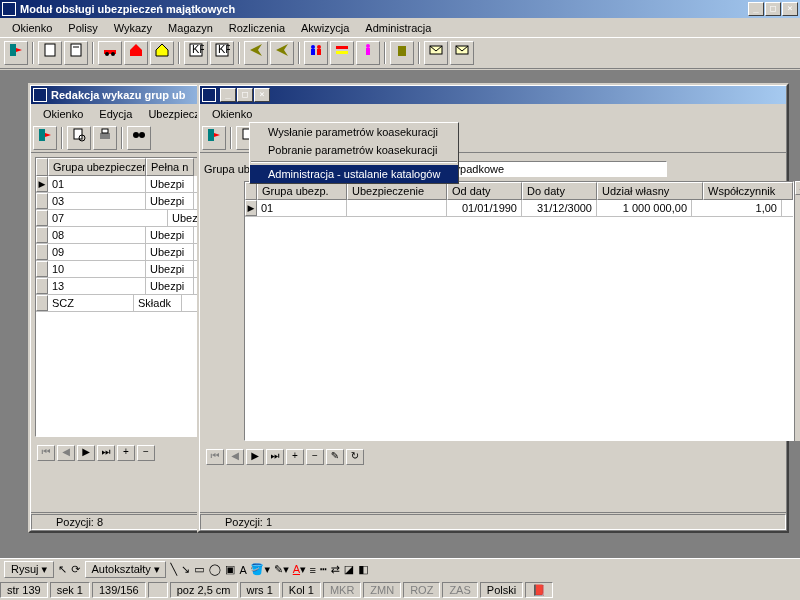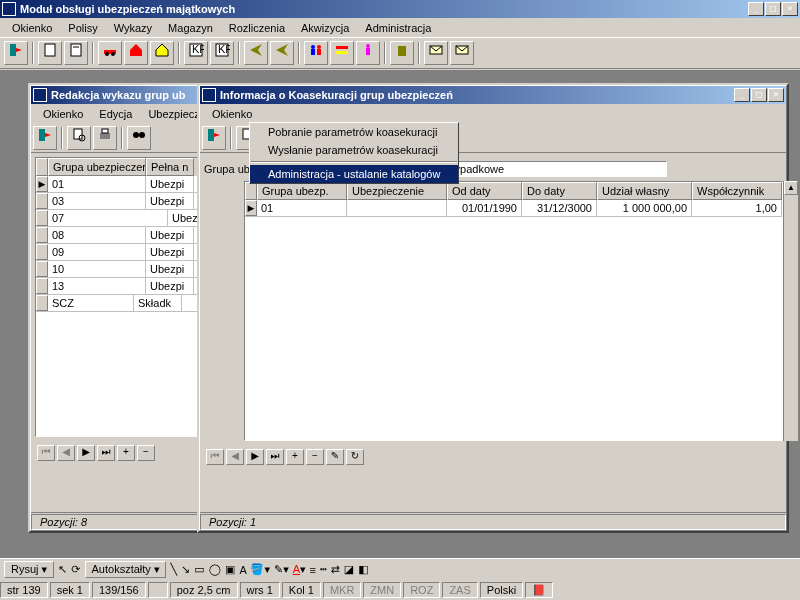--- a/index.html
+++ b/index.html
@@ -26,21 +26,21 @@
 .gridhead { display: flex; background: #d4d0c8; }
 .gh { border: 1px solid; border-color: #fff #808080 #808080 #fff; padding: 2px 4px; background: #d4d0c8; font-weight: normal; overflow: hidden; white-space: nowrap; }
 .gridbody { }
 .grow { display: flex; border-bottom: 1px solid #c0c0c0; }
 .gcell { padding: 2px 4px; border-right: 1px solid #c0c0c0; overflow: hidden; white-space: nowrap; }
 .rowmarker { width: 12px; background: #d4d0c8; border: 1px solid; border-color: #fff #808080 #808080 #fff; display: flex; align-items: center; justify-content: center; font-size: 9px; }
 .navbar { height: 20px; display: flex; align-items: center; gap: 2px; padding: 2px; }
 .navbtn { width: 18px; height: 16px; border: 1px solid; border-color: #fff #808080 #808080 #fff; background: #d4d0c8; text-align: center; line-height: 12px; font-size: 10px; cursor: pointer; }
 .navbtn.disabled { color: #808080; }
 .statusbar { height: 18px; border-top: 1px solid #808080; display: flex; align-items: center; }
-.statuscell { border: 1px solid; border-color: #808080 #fff #fff #808080; padding: 1px 8px; height: 16px; font-style: italic; }
+.statuscell { border: 1px solid; border-color: #808080 #fff #fff #808080; padding: 1px 24px; height: 16px; }
 .ruler { position: absolute; left: 4px; top: 84px; width: 20px; height: 420px; background: #fff; border: 1px solid #808080; }
 .dropdown { position: absolute; background: #d4d0c8; border: 1px solid; border-color: #fff #404040 #404040 #fff; z-index: 100; }
 .dropdown .item { padding: 3px 18px; white-space: nowrap; cursor: pointer; }
 .dropdown .item.sel { background: #0a246a; color: #fff; }
 .dropdown .divider { border-top: 1px solid #808080; border-bottom: 1px solid #fff; margin: 2px 1px; }
 .formrow { display: flex; align-items: center; gap: 4px; margin: 4px 0; }
 .formrow label { white-space: nowrap; }
 .formrow input { border: 1px solid; border-color: #808080 #fff #fff #808080; padding: 1px 3px; background: #fff; }
 .bottombar { position: absolute; left: 0; right: 0; bottom: 20px; height: 22px; background: #d4d0c8; border-top: 1px solid #fff; display: flex; align-items: center; padding: 0 4px; gap: 4px; }
 .bottombar .btn { padding: 1px 6px; border: 1px solid; border-color: #fff #808080 #808080 #fff; cursor: pointer; }
@@ -280,21 +280,20 @@
       <div class="statusbar">
         <div class="statuscell" style="flex:1">Pozycji: 8</div>
       </div>
     </div>
   </div>
 
   <div class="childwin win2">
     <div class="inner">
       <div class="titlebar">
         <div class="icon"></div>
-        <div class="title">Informacja o Koasekuracji grup ubezpieczeń</div>
         <div class="winbtns">
           <div class="winbtn">_</div>
           <div class="winbtn">□</div>
           <div class="winbtn">×</div>
         </div>
       </div>
       <div class="menubar" style="position:relative;">
         <span>Okienko</span>
         <span style="border:1px solid;border-color:#fff #808080 #808080 #fff;margin-top:39px;">Exp/Imp</span>
       </div>
@@ -324,21 +323,21 @@
           <input style="width: 300px;" value="Ubezpieczenia wypadkowe">
         </div>
         <div style="display:flex;padding-left:40px;">
           <div class="grid" style="flex:1;height:260px;">
             <div class="gridhead">
               <div class="rowmarker"></div>
               <div class="gh" style="width:90px">Grupa ubezp.</div>
               <div class="gh" style="width:100px">Ubezpieczenie</div>
               <div class="gh" style="width:75px">Od daty</div>
               <div class="gh" style="width:75px">Do daty</div>
-              <div class="gh" style="width:95px">Udział własny</div>
+              <div class="gh" style="width:106px">Udział własny</div>
               <div class="gh" style="width:90px">Współczynnik</div>
             </div>
             <div class="gridbody">
               <div class="grow">
                 <div class="rowmarker">▶</div>
                 <div class="gcell" style="width:90px">01</div>
                 <div class="gcell" style="width:100px"></div>
                 <div class="gcell" style="width:75px;text-align:right">01/01/1990</div>
                 <div class="gcell" style="width:75px;text-align:right">31/12/3000</div>
                 <div class="gcell" style="width:95px;text-align:right">1 000 000,00</div>
@@ -359,22 +358,22 @@
           <div class="navbtn">−</div>
           <div class="navbtn">✎</div>
           <div class="navbtn">↻</div>
         </div>
       </div>
       <div class="statusbar">
         <div class="statuscell" style="flex:1">Pozycji: 1</div>
       </div>
 
       <div class="dropdown" style="left:50px;top:37px;">
+        <div class="item">Wysłanie parametrów koasekuracji</div>
         <div class="item">Pobranie parametrów koasekuracji</div>
-        <div class="item">Wysłanie parametrów koasekuracji</div>
         <div class="divider"></div>
         <div class="item sel">Administracja - ustalanie katalogów</div>
       </div>
     </div>
   </div>
 
 </div>
 
 <div class="bottombar">
   <span class="btn"><span>Rysuj</span> ▾</span>

